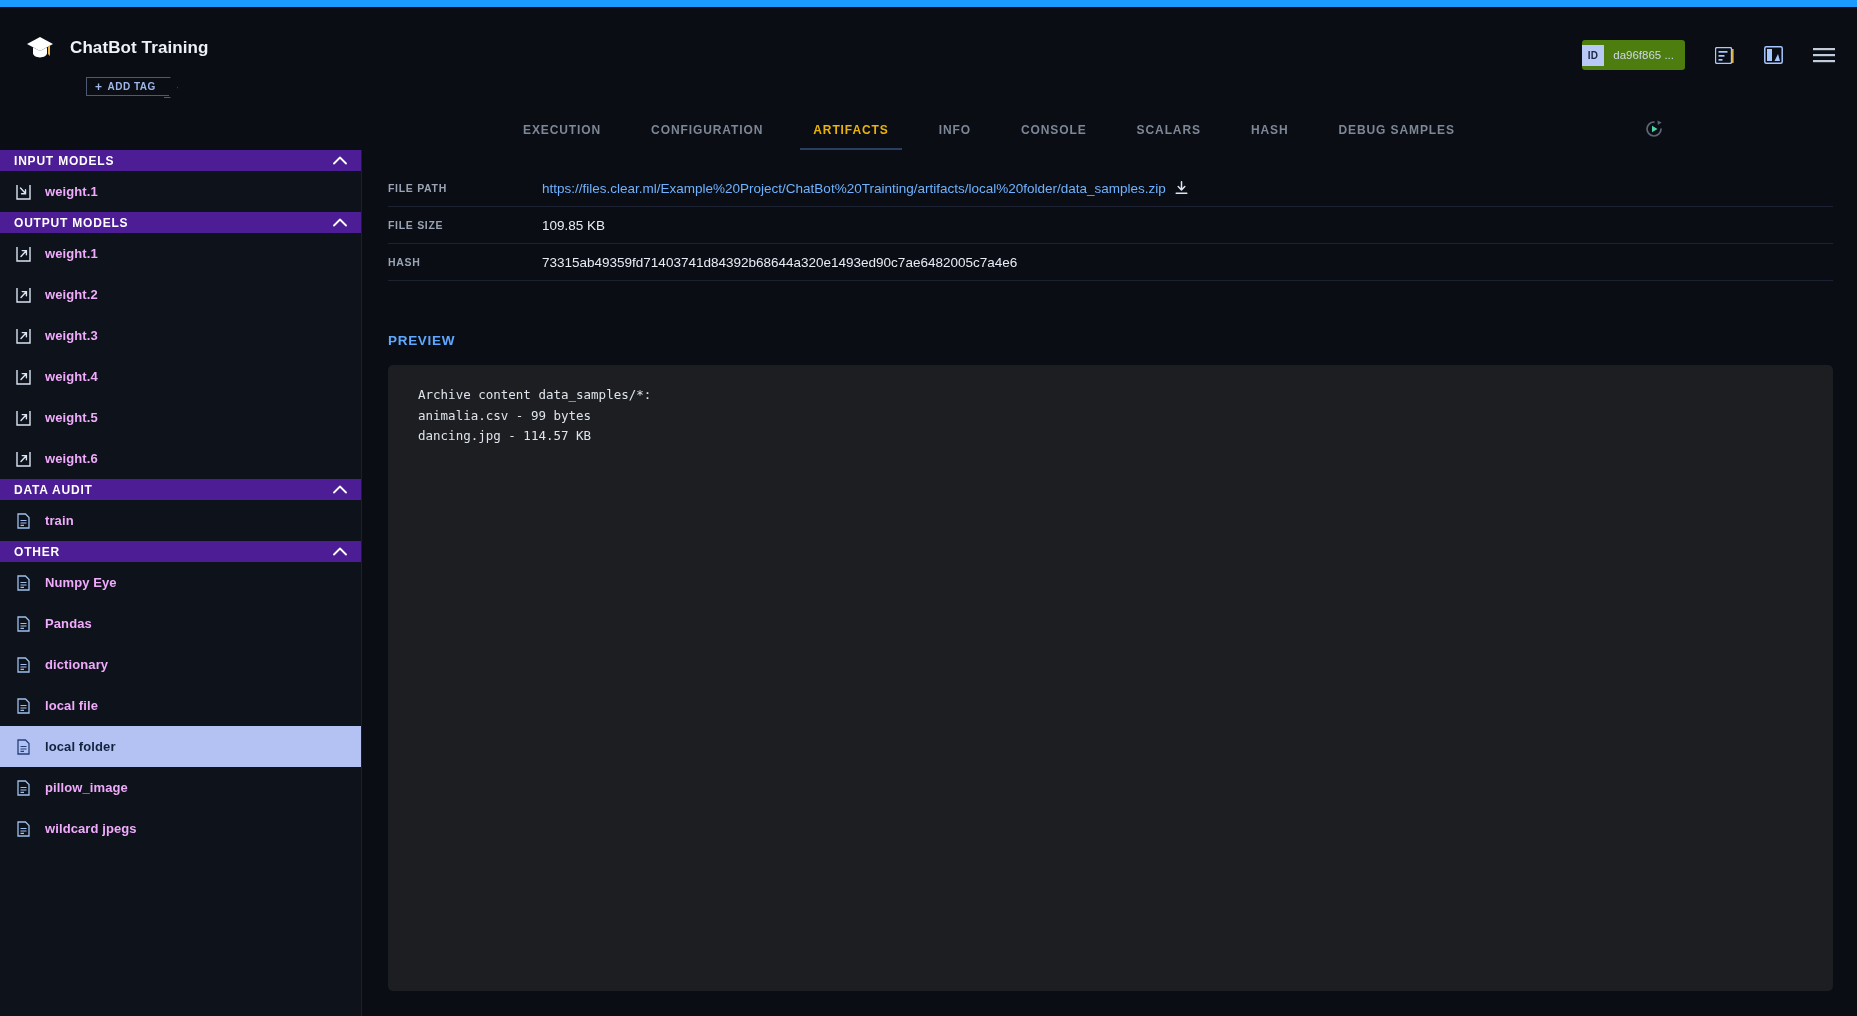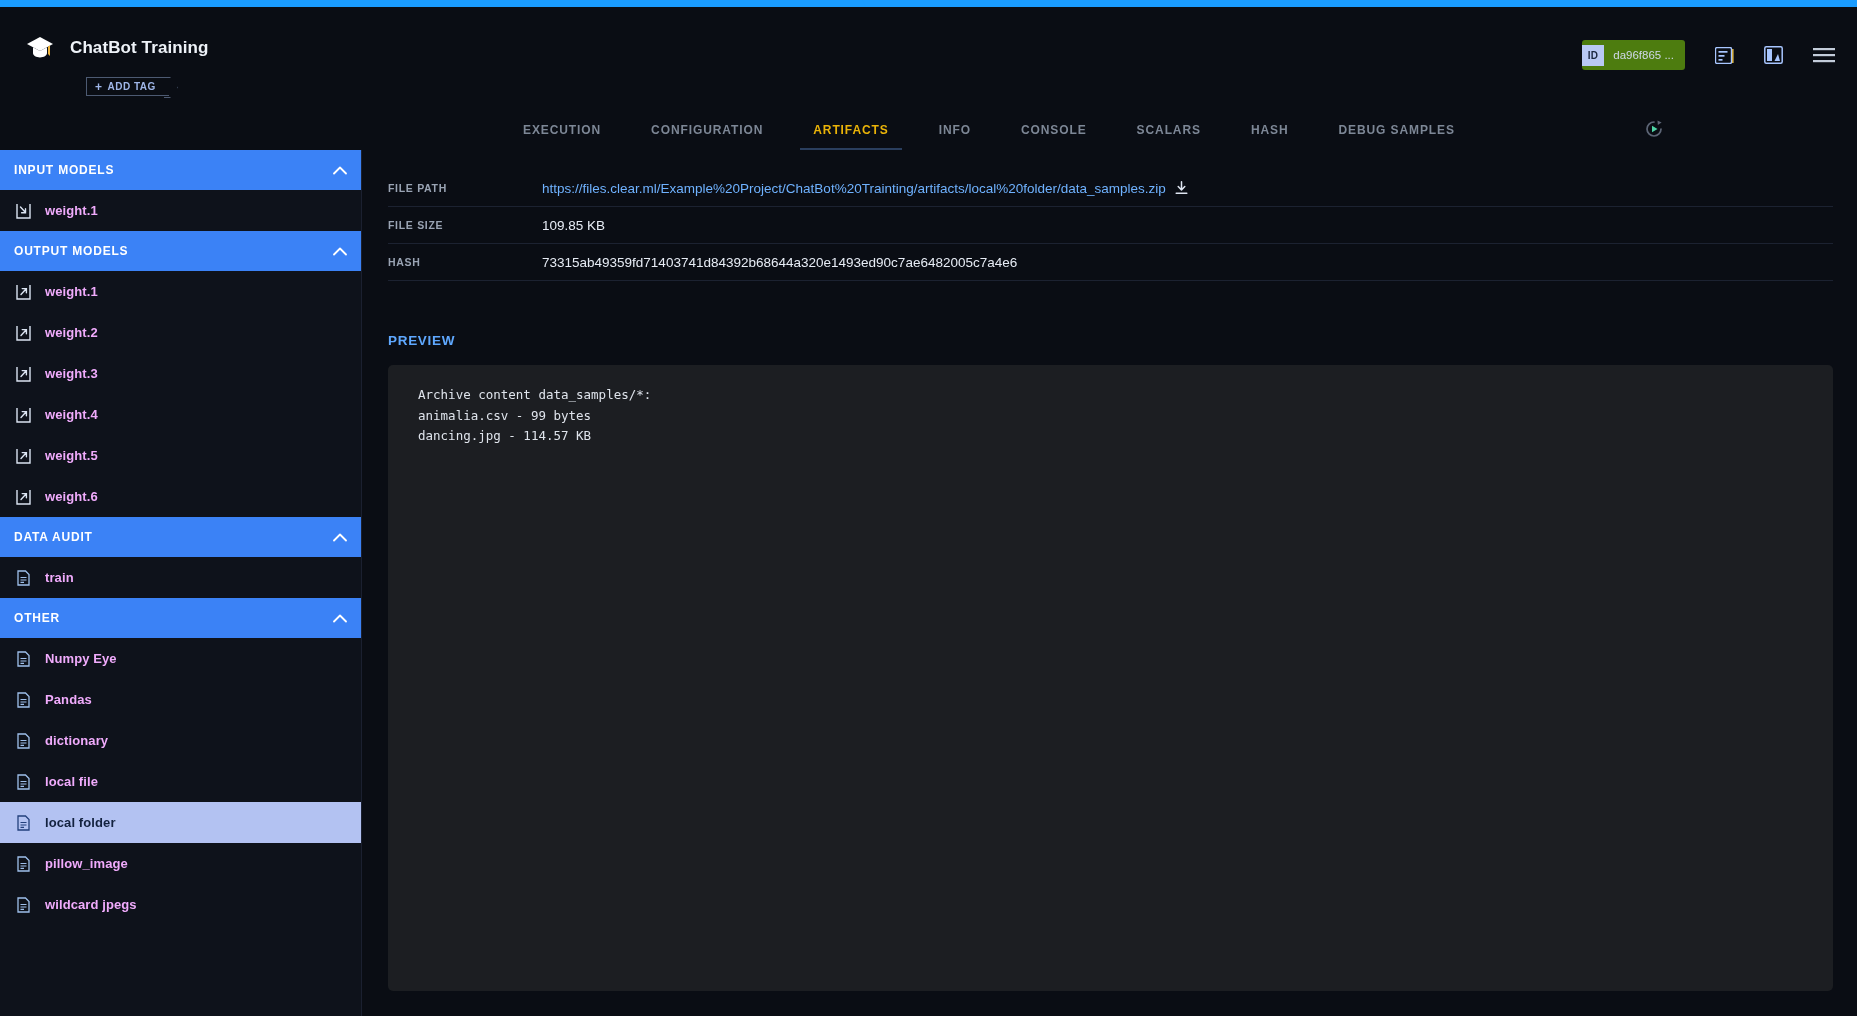--- a/index.html
+++ b/index.html
@@ -187,22 +187,22 @@
     position: absolute;
     top: 150px;
     left: 0;
     width: 362px;
     height: 866px;
     background: #0e121b;
     border-right: 1px solid #1b2030;
     overflow: hidden;
   }
   .sec-head {
-    height: 40px;
-    background: #3b82f6;
+    height: 21px;
+    background: #4c1d95;
     display: flex;
     align-items: center;
     padding: 0 14px 0 14px;
     justify-content: space-between;
     cursor: pointer;
   }
   .sec-head .sec-title {
     font-size: 12px;
     font-weight: bold;
     letter-spacing: 0.8px;

